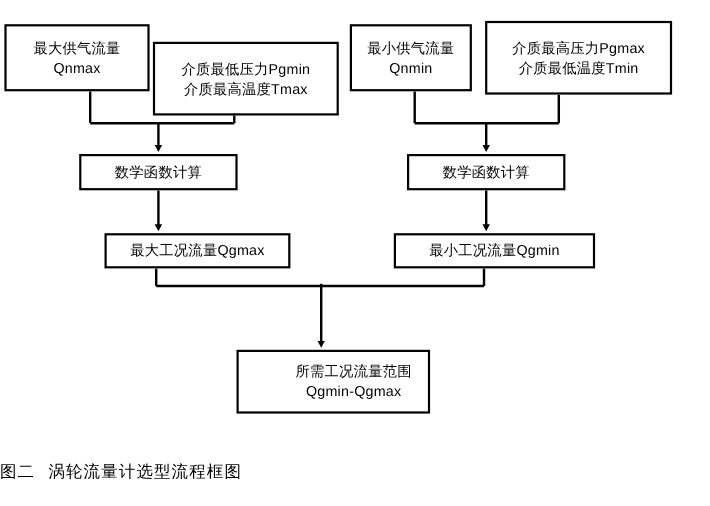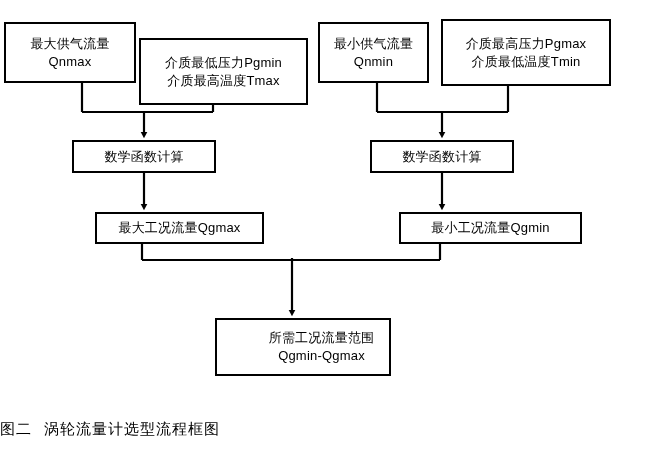--- a/index.html
+++ b/index.html
@@ -44,21 +44,21 @@
   #node-pgmin   { left: 139px; top: 19px;  width: 169px; height: 67px; margin-top: 19px; }
   #node-qnmin   { left: 318px; top: 22px;  width: 111px; height: 61px; }
   #node-pgmax   { left: 441px; top: 19px;  width: 170px; height: 67px; }
 
   
   #node-math-left  { left: 72px;  top: 140px; width: 144px; height: 33px; }
   #node-math-right { left: 370px; top: 140px; width: 144px; height: 33px; }
 
   
   #node-qgmax { left: 55px;  top: 212px; width: 169px; height: 32px; margin-left: 40px; }
-  #node-qgmin { left: 358px; top: 212px; width: 183px; height: 32px; margin-left: 41px; }
+  #node-qgmin { left: 358px; top: 212px; width: 183px; height: 32px; }
 
   
   #node-result { left: 215px; top: 318px; width: 176px; height: 58px; font-size: 13px; padding-left: 37px; }
 
   .caption {
     position: absolute;
     left: 0;
     top: 420px;
     width: 634px;
     text-align: left;

